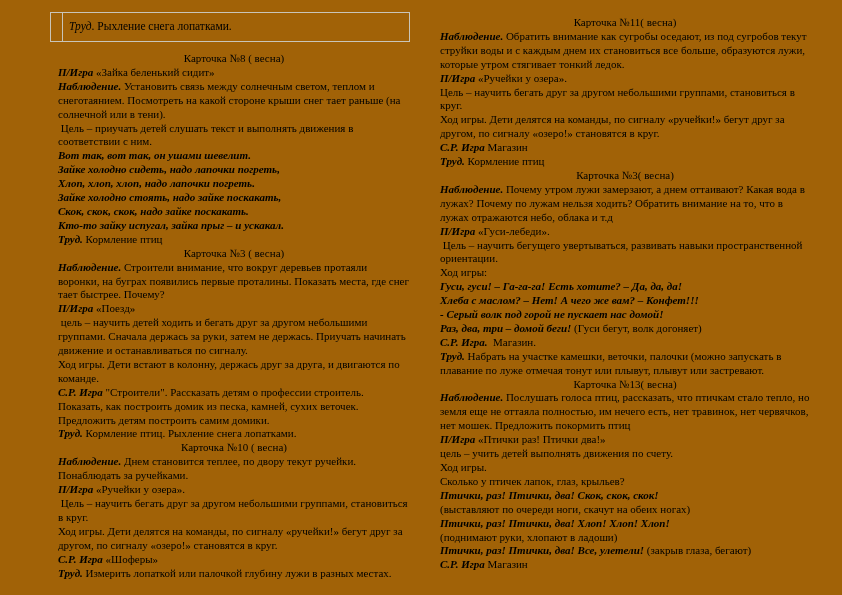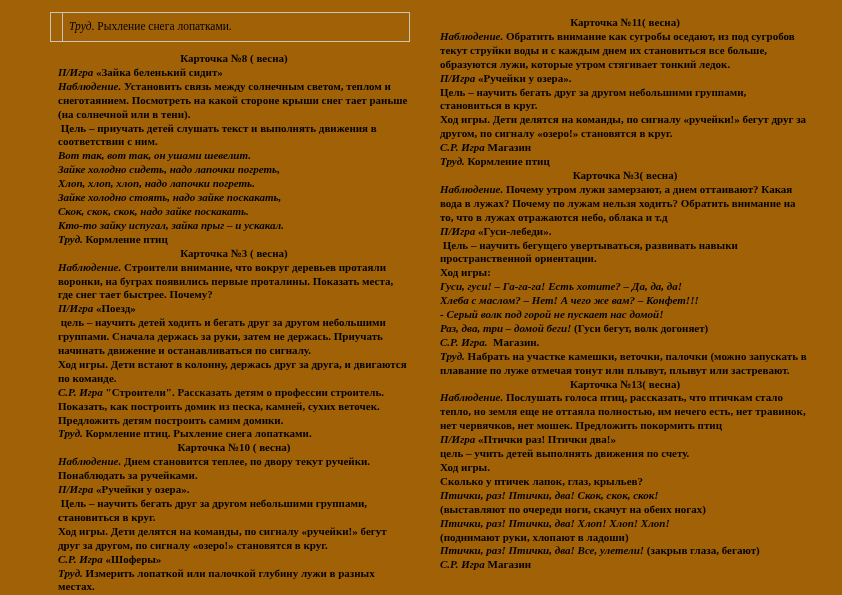--- a/index.html
+++ b/index.html
@@ -23,21 +23,21 @@
     overflow: hidden;
   }
   .col { flex: none; }
   .col-left  { width: 352px; }
   .col-right { width: 370px; padding-top: 4px; }
   p { margin: 0; }
   .heading {
     text-align: center;
     font-weight: 700;
   }
-  .seg-b  { font-weight: 700; }
+  .seg-b  { font-weight: 400; }
   .seg-bi { font-weight: 700; font-style: italic; font-family: Liberation Serif, serif; }
   .seg-i  { font-style: italic; }
   .seg-r  { }
   .top-box {
     display: flex;
     align-items: stretch;
     border: 1px solid #c9c5b9;
     height: 28px;
     margin-bottom: 10px;
     margin-left: -8px;

